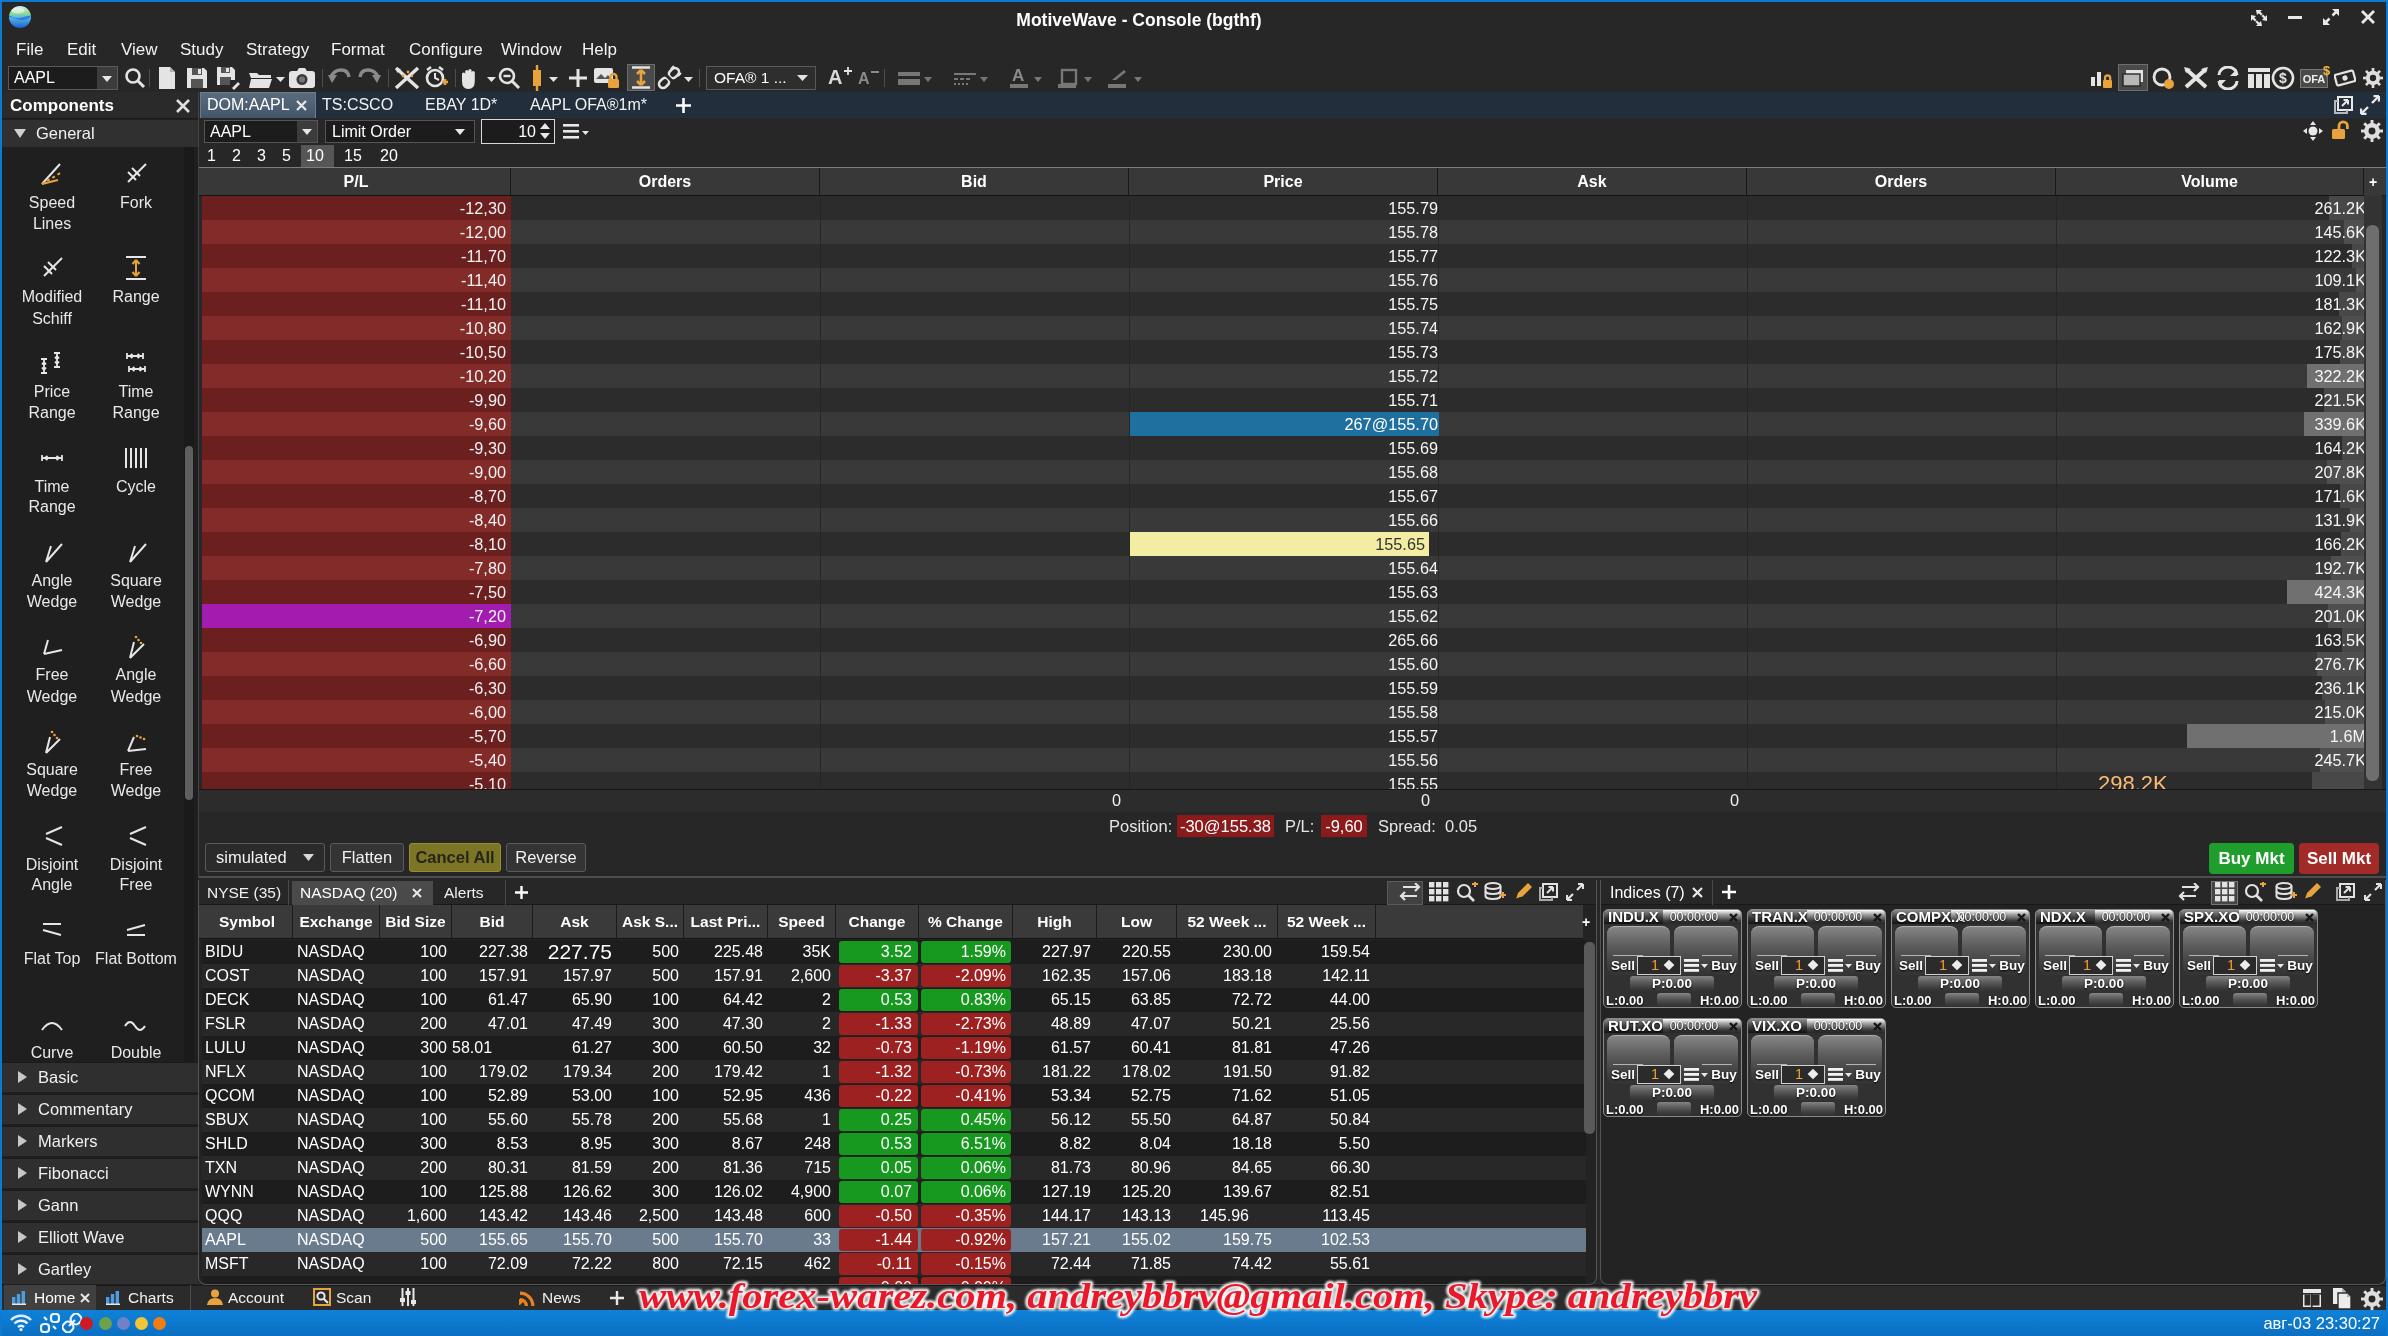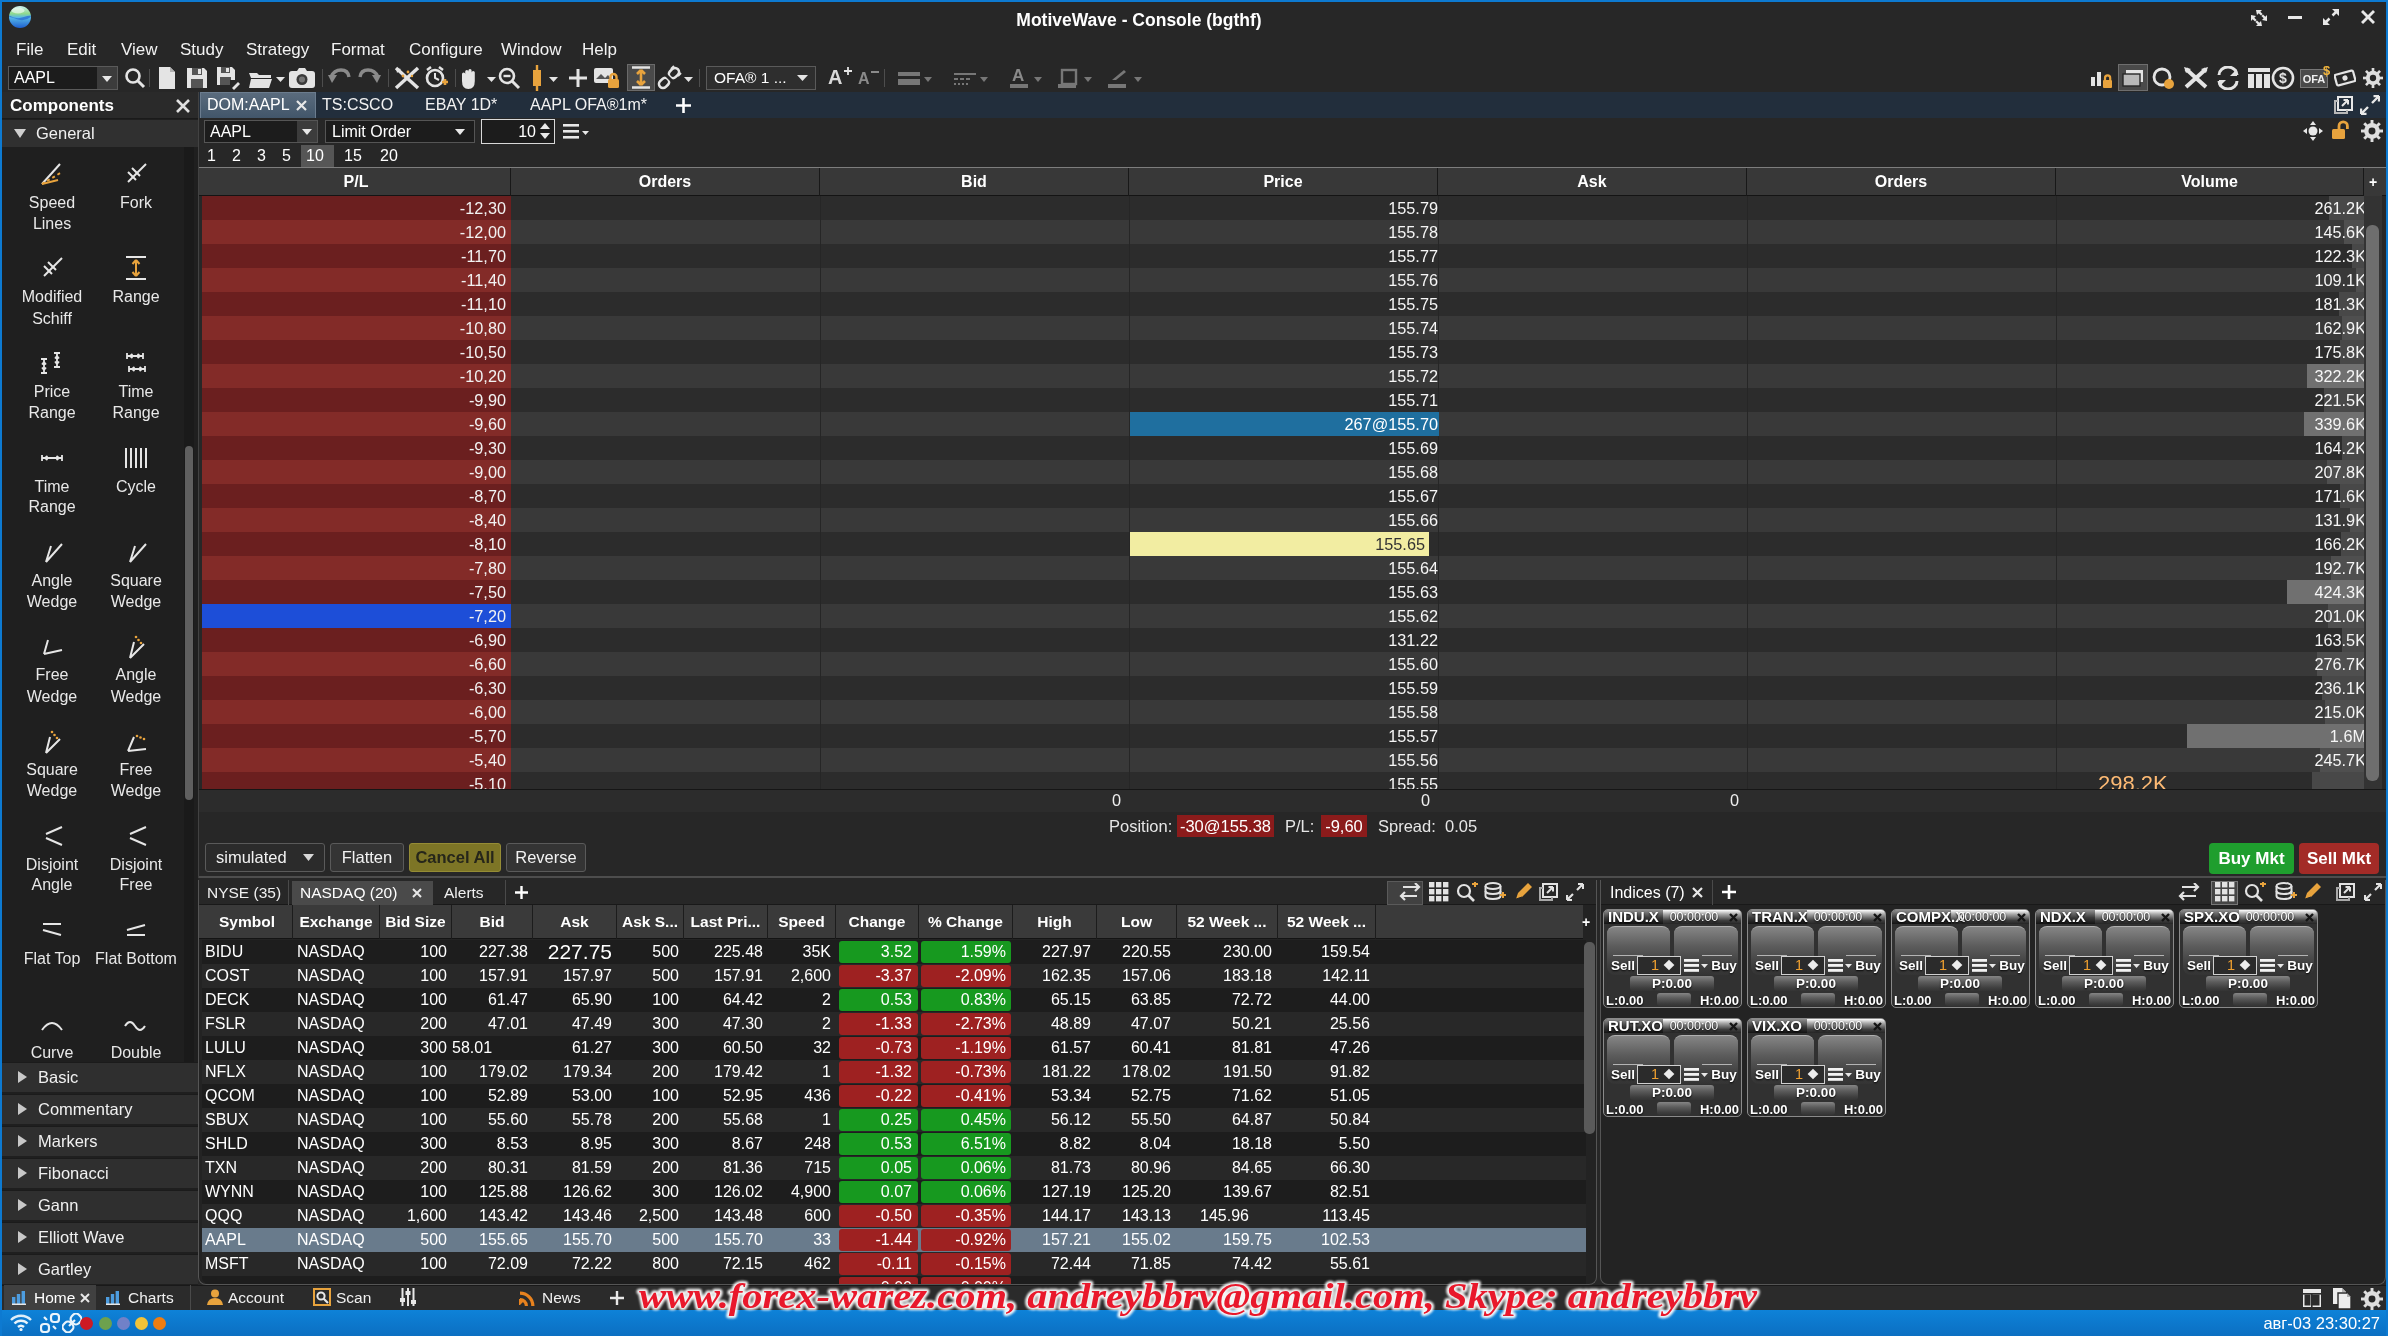--- a/index.html
+++ b/index.html
@@ -681,38 +681,38 @@
     <div class="ab" style="left:4px;top:384px;width:309px;height:24px;background:#6b1f1f;line-height:24px;font-size:16.3px;color:#f2f2f2;text-align:right;padding-right:5px">-7,50</div>
     <div class="ab" style="left:313px;top:384px;width:1848px;height:24px;background:#2c2c2c"></div>
     <div class="ab" style="left:622px;top:384px;width:1px;height:24px;background:#262626"></div>
     <div class="ab" style="left:931px;top:384px;width:1px;height:24px;background:#262626"></div>
     <div class="ab" style="left:1240px;top:384px;width:1px;height:24px;background:#262626"></div>
     <div class="ab" style="left:1549px;top:384px;width:1px;height:24px;background:#262626"></div>
     <div class="ab" style="left:1858px;top:384px;width:1px;height:24px;background:#262626"></div>
     <div class="ab" style="left:932px;top:384px;width:309px;height:24px;line-height:24px;font-size:16.3px;color:#f5f5f5;text-align:right;padding-right:1px">155.63</div>
     <div class="ab" style="left:2089px;top:384px;width:77px;height:24px;background:#707070"></div>
     <div class="ab" style="left:1900px;top:384px;width:268px;height:24px;line-height:24px;font-size:16.3px;color:#f5f5f5;text-align:right">424.3K</div>
-    <div class="ab" style="left:4px;top:408px;width:309px;height:24px;background:#1d4ed8;line-height:24px;font-size:16.3px;color:#f2f2f2;text-align:right;padding-right:5px">-7,20</div>
+    <div class="ab" style="left:4px;top:408px;width:309px;height:24px;background:#a21caf;line-height:24px;font-size:16.3px;color:#f2f2f2;text-align:right;padding-right:5px">-7,20</div>
     <div class="ab" style="left:313px;top:408px;width:1848px;height:24px;background:#393939"></div>
     <div class="ab" style="left:622px;top:408px;width:1px;height:24px;background:#262626"></div>
     <div class="ab" style="left:931px;top:408px;width:1px;height:24px;background:#262626"></div>
     <div class="ab" style="left:1240px;top:408px;width:1px;height:24px;background:#262626"></div>
     <div class="ab" style="left:1549px;top:408px;width:1px;height:24px;background:#262626"></div>
     <div class="ab" style="left:1858px;top:408px;width:1px;height:24px;background:#262626"></div>
     <div class="ab" style="left:932px;top:408px;width:309px;height:24px;line-height:24px;font-size:16.3px;color:#f5f5f5;text-align:right;padding-right:1px">155.62</div>
     <div class="ab" style="left:2130px;top:408px;width:36px;height:24px;background:#4f4f4f"></div>
     <div class="ab" style="left:1900px;top:408px;width:268px;height:24px;line-height:24px;font-size:16.3px;color:#f5f5f5;text-align:right">201.0K</div>
     <div class="ab" style="left:4px;top:432px;width:309px;height:24px;background:#6b1f1f;line-height:24px;font-size:16.3px;color:#f2f2f2;text-align:right;padding-right:5px">-6,90</div>
     <div class="ab" style="left:313px;top:432px;width:1848px;height:24px;background:#2c2c2c"></div>
     <div class="ab" style="left:622px;top:432px;width:1px;height:24px;background:#262626"></div>
     <div class="ab" style="left:931px;top:432px;width:1px;height:24px;background:#262626"></div>
     <div class="ab" style="left:1240px;top:432px;width:1px;height:24px;background:#262626"></div>
     <div class="ab" style="left:1549px;top:432px;width:1px;height:24px;background:#262626"></div>
     <div class="ab" style="left:1858px;top:432px;width:1px;height:24px;background:#262626"></div>
-    <div class="ab" style="left:932px;top:432px;width:309px;height:24px;line-height:24px;font-size:16.3px;color:#f5f5f5;text-align:right;padding-right:1px">131.22</div>
+    <div class="ab" style="left:932px;top:432px;width:309px;height:24px;line-height:24px;font-size:16.3px;color:#f5f5f5;text-align:right;padding-right:1px">265.66</div>
     <div class="ab" style="left:2144px;top:432px;width:22px;height:24px;background:#484848"></div>
     <div class="ab" style="left:1900px;top:432px;width:268px;height:24px;line-height:24px;font-size:16.3px;color:#f5f5f5;text-align:right">163.5K</div>
     <div class="ab" style="left:4px;top:456px;width:309px;height:24px;background:#832b28;line-height:24px;font-size:16.3px;color:#f2f2f2;text-align:right;padding-right:5px">-6,60</div>
     <div class="ab" style="left:313px;top:456px;width:1848px;height:24px;background:#393939"></div>
     <div class="ab" style="left:622px;top:456px;width:1px;height:24px;background:#262626"></div>
     <div class="ab" style="left:931px;top:456px;width:1px;height:24px;background:#262626"></div>
     <div class="ab" style="left:1240px;top:456px;width:1px;height:24px;background:#262626"></div>
     <div class="ab" style="left:1549px;top:456px;width:1px;height:24px;background:#262626"></div>
     <div class="ab" style="left:1858px;top:456px;width:1px;height:24px;background:#262626"></div>
     <div class="ab" style="left:932px;top:456px;width:309px;height:24px;line-height:24px;font-size:16.3px;color:#f5f5f5;text-align:right;padding-right:1px">155.60</div>

